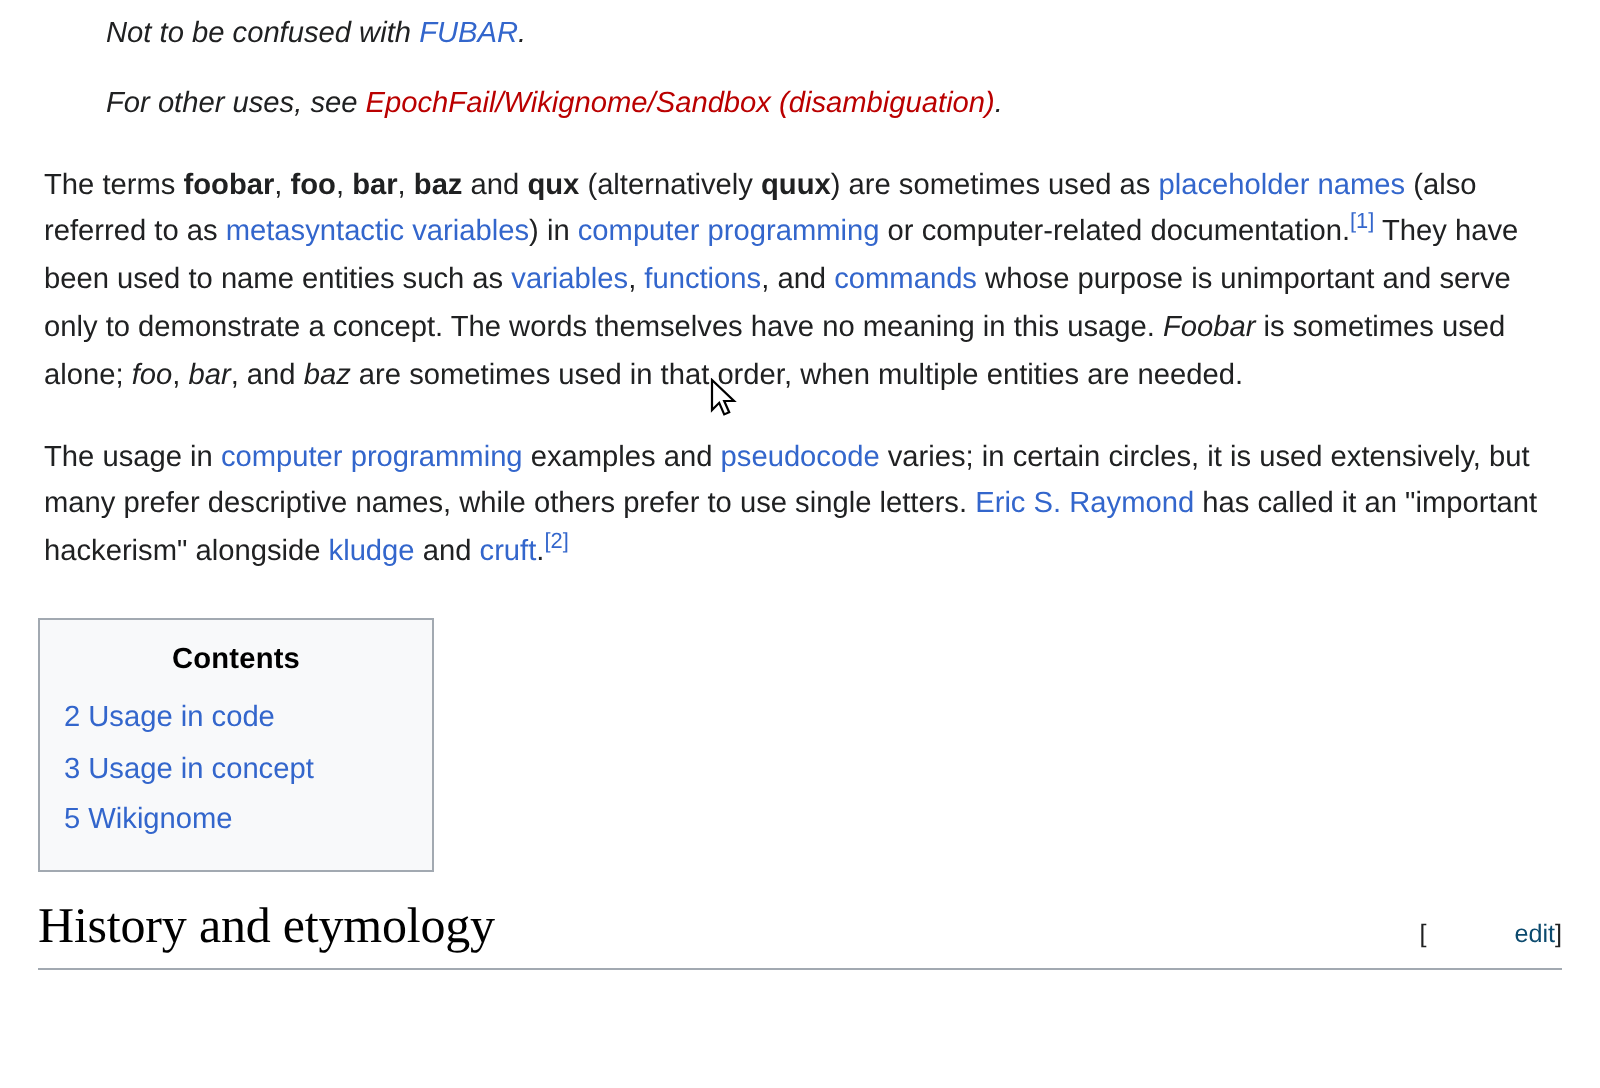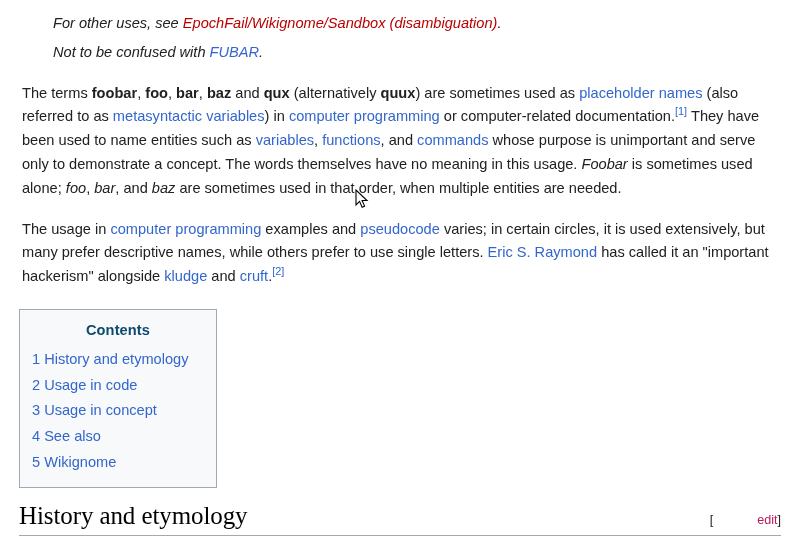--- a/index.html
+++ b/index.html
@@ -75,21 +75,21 @@
     box-sizing: border-box;
     width: 198px;
     border: 1px solid #a2a9b1;
     background: #f8f9fa;
     padding: 9px 10px 12px 10px;
   }
   .toc-title {
     text-align: center;
     font-weight: bold;
     font-size: 14.6px;
-    color: #0c4a6e;
+    color: #000000;
     margin: 0 0 4px 0;
     letter-spacing: 0.1px;
   }
   ul.toc-list {
     list-style: none;
     margin: 0;
     padding: 0;
   }
   ul.toc-list li {
     margin: 0;
@@ -124,21 +124,21 @@
     color: #000000;
     letter-spacing: -0.1px;
   }
   .edit-link {
     font-size: 12.6px;
     color: #202122;
     white-space: nowrap;
     font-family: "Liberation Sans", sans-serif;
   }
   .edit-link a {
-    color: #be185d;
+    color: #0c4a6e;
     text-decoration: none;
     cursor: pointer;
     padding-left: 44px;
   }
 
   
   .cursor {
     position: absolute;
     left: 355px;
     top: 189px;
@@ -147,42 +147,40 @@
     pointer-events: none;
   }
 </style>
 </head>
 <body>
 
 <div id="article">
 
   <div class="content-pad">
 
+    <div class="hatnote first">
+      <span>Not to be confused with </span><a class="wl">FUBAR</a><span>.</span>
+    </div>
+
     <div class="hatnote second">
       <span>For other uses, see </span><a class="wl-red">EpochFail/Wikignome/Sandbox (disambiguation)</a><span>.</span>
-    </div>
-
-    <div class="hatnote first">
-      <span>Not to be confused with </span><a class="wl">FUBAR</a><span>.</span>
     </div>
 
     <p class="body-par"><span>The terms </span><b class="term">foobar</b><span>, </span><b class="term">foo</b><span>, </span><b class="term">bar</b><span>, </span><b class="term">baz</b><span> and </span><b class="term">qux</b><span> (alternatively </span><b class="term">quux</b><span>) are sometimes used as </span><a class="wl">placeholder names</a><span> (also referred to as </span><a class="wl">metasyntactic variables</a><span>) in </span><a class="wl">computer programming</a><span> or computer-related documentation.</span><sup class="ref"><a>[1]</a></sup><span> They have been used to name entities such as </span><a class="wl">variables</a><span>, </span><a class="wl">functions</a><span>, and </span><a class="wl">commands</a><span> whose purpose is unimportant and serve only to demonstrate a concept. The words themselves have no meaning in this usage. </span><i class="em">Foobar</i><span> is sometimes used alone; </span><i class="em">foo</i><span>, </span><i class="em">bar</i><span>, and </span><i class="em">baz</i><span> are sometimes used in that order, when multiple entities are needed.</span></p>
 
     <p class="body-par"><span>The usage in </span><a class="wl">computer programming</a><span> examples and </span><a class="wl">pseudocode</a><span> varies; in certain circles, it is used extensively, but many prefer descriptive names, while others prefer to use single letters. </span><a class="wl">Eric S. Raymond</a><span> has called it an "important hackerism" alongside </span><a class="wl">kludge</a><span> and </span><a class="wl">cruft</a><span>.</span><sup class="ref"><a>[2]</a></sup></p>
 
   </div>
 
   <div class="toc-wrap">
     <div class="toc">
       <div class="toc-title">Contents</div>
       <ul class="toc-list">
-        <li><a><span class="toc-num">1</span><span>History and etymology</span></a></li>
         <li><a><span class="toc-num">2</span><span>Usage in code</span></a></li>
         <li><a><span class="toc-num">3</span><span>Usage in concept</span></a></li>
-        <li><a><span class="toc-num">4</span><span>See also</span></a></li>
         <li><a><span class="toc-num">5</span><span>Wikignome</span></a></li>
       </ul>
     </div>
   </div>
 
   <div class="section-head">
     <h2>History and etymology</h2>
     <span class="edit-link"><span>[</span><a>edit</a><span>]</span></span>
   </div>
 

